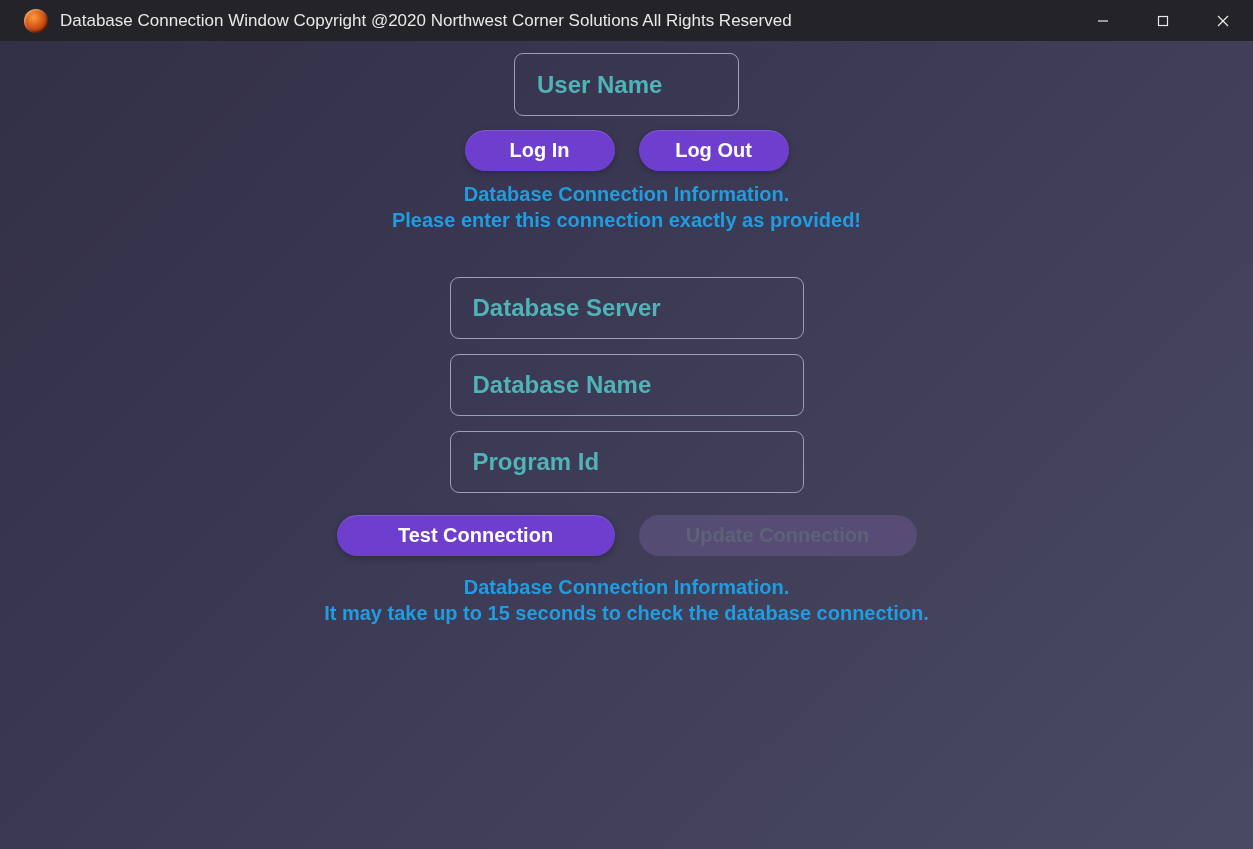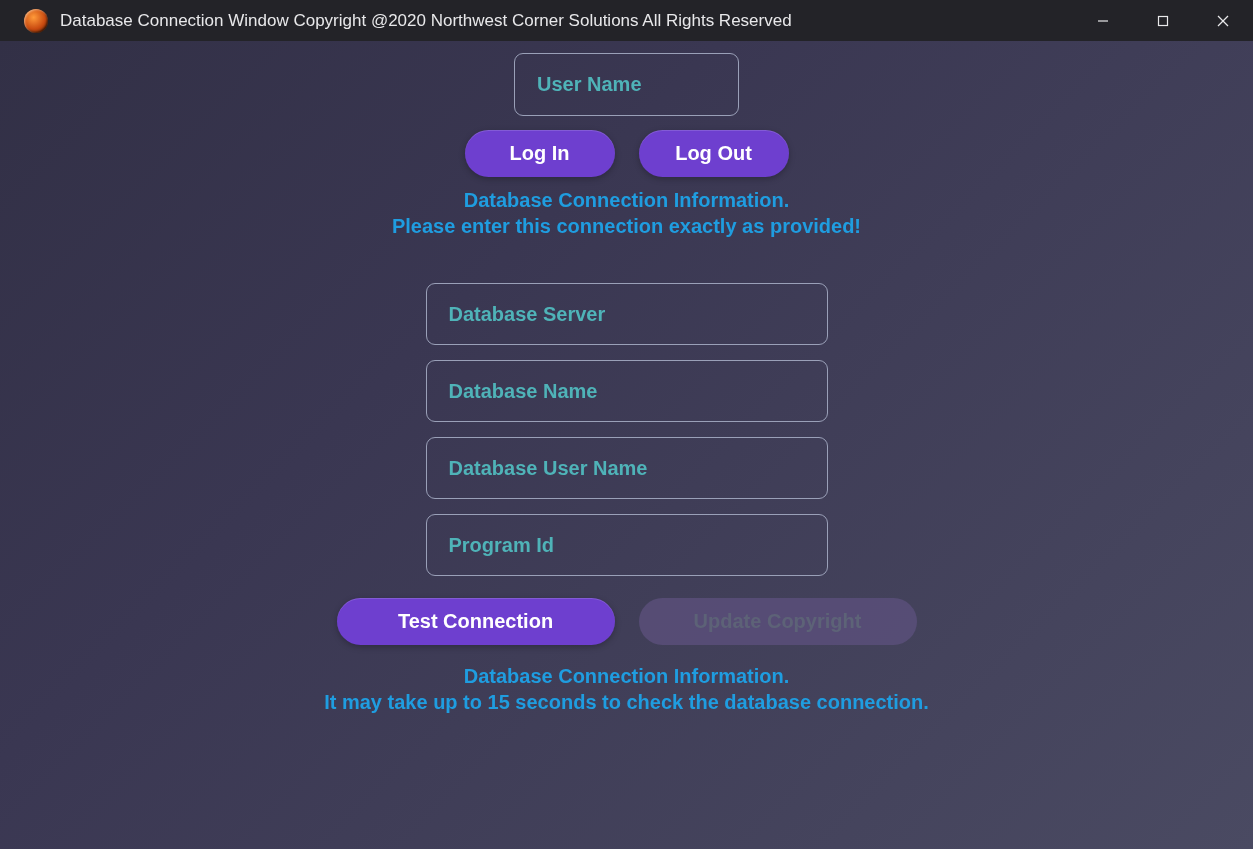--- a/index.html
+++ b/index.html
@@ -71,43 +71,43 @@
       gap: 24px;
       justify-content: center;
     }
     .input-field {
       width: 225px;
       height: 63px;
       border: 1px solid #9aa0b8;
       border-radius: 9px;
       background: transparent;
       color: #e0e0e8;
-      font-size: 20px;
+      font-size: 24px;
       font-weight: 600;
       padding: 0 22px;
       outline: none;
     }
     .input-field::placeholder {
       color: #4fb3b8;
       font-weight: 600;
       opacity: 1;
     }
     .input-wide {
-      width: 402px;
+      width: 354px;
       height: 62px;
     }
     .btn {
       border: none;
       border-radius: 26px;
       background: #6e3fcf;
       color: #ffffff;
       font-size: 20px;
       font-weight: 700;
       padding: 0 28px;
-      height: 47px;
+      height: 41px;
       cursor: pointer;
       box-shadow: 0 2px 6px rgba(0,0,0,0.25), inset 0 1px 0 rgba(255,255,255,0.15);
     }
     .btn-small {
       width: 150px;
     }
     .btn-large {
       width: 278px;
     }
     .btn-disabled {
@@ -169,27 +169,26 @@
   </div>
 
   <div class="info-text heading-1">
     <div>Database Connection Information.</div>
     <div>Please enter this connection exactly as provided!</div>
   </div>
 
   <div class="db-fields">
     <input class="input-field input-wide" type="text" placeholder="Database Server" style="">
     <input class="input-field input-wide" type="text" placeholder="Database Name" style="">
-    <input class="input-field input-wide" type="text" placeholder="Database User Name" style="">
     <input class="input-field input-wide" type="text" placeholder="Program Id" style="">
   </div>
 
   <div class="row btn-row-2">
     <button class="btn btn-large">Test Connection</button>
-    <button class="btn btn-large btn-disabled">Update Copyright</button>
+    <button class="btn btn-large btn-disabled">Update Connection</button>
   </div>
 
   <div class="info-text heading-2">
     <div>Database Connection Information.</div>
     <div>It may take up to 15 seconds to check the database connection.</div>
   </div>
 
 </div>
 
 </body></html>

